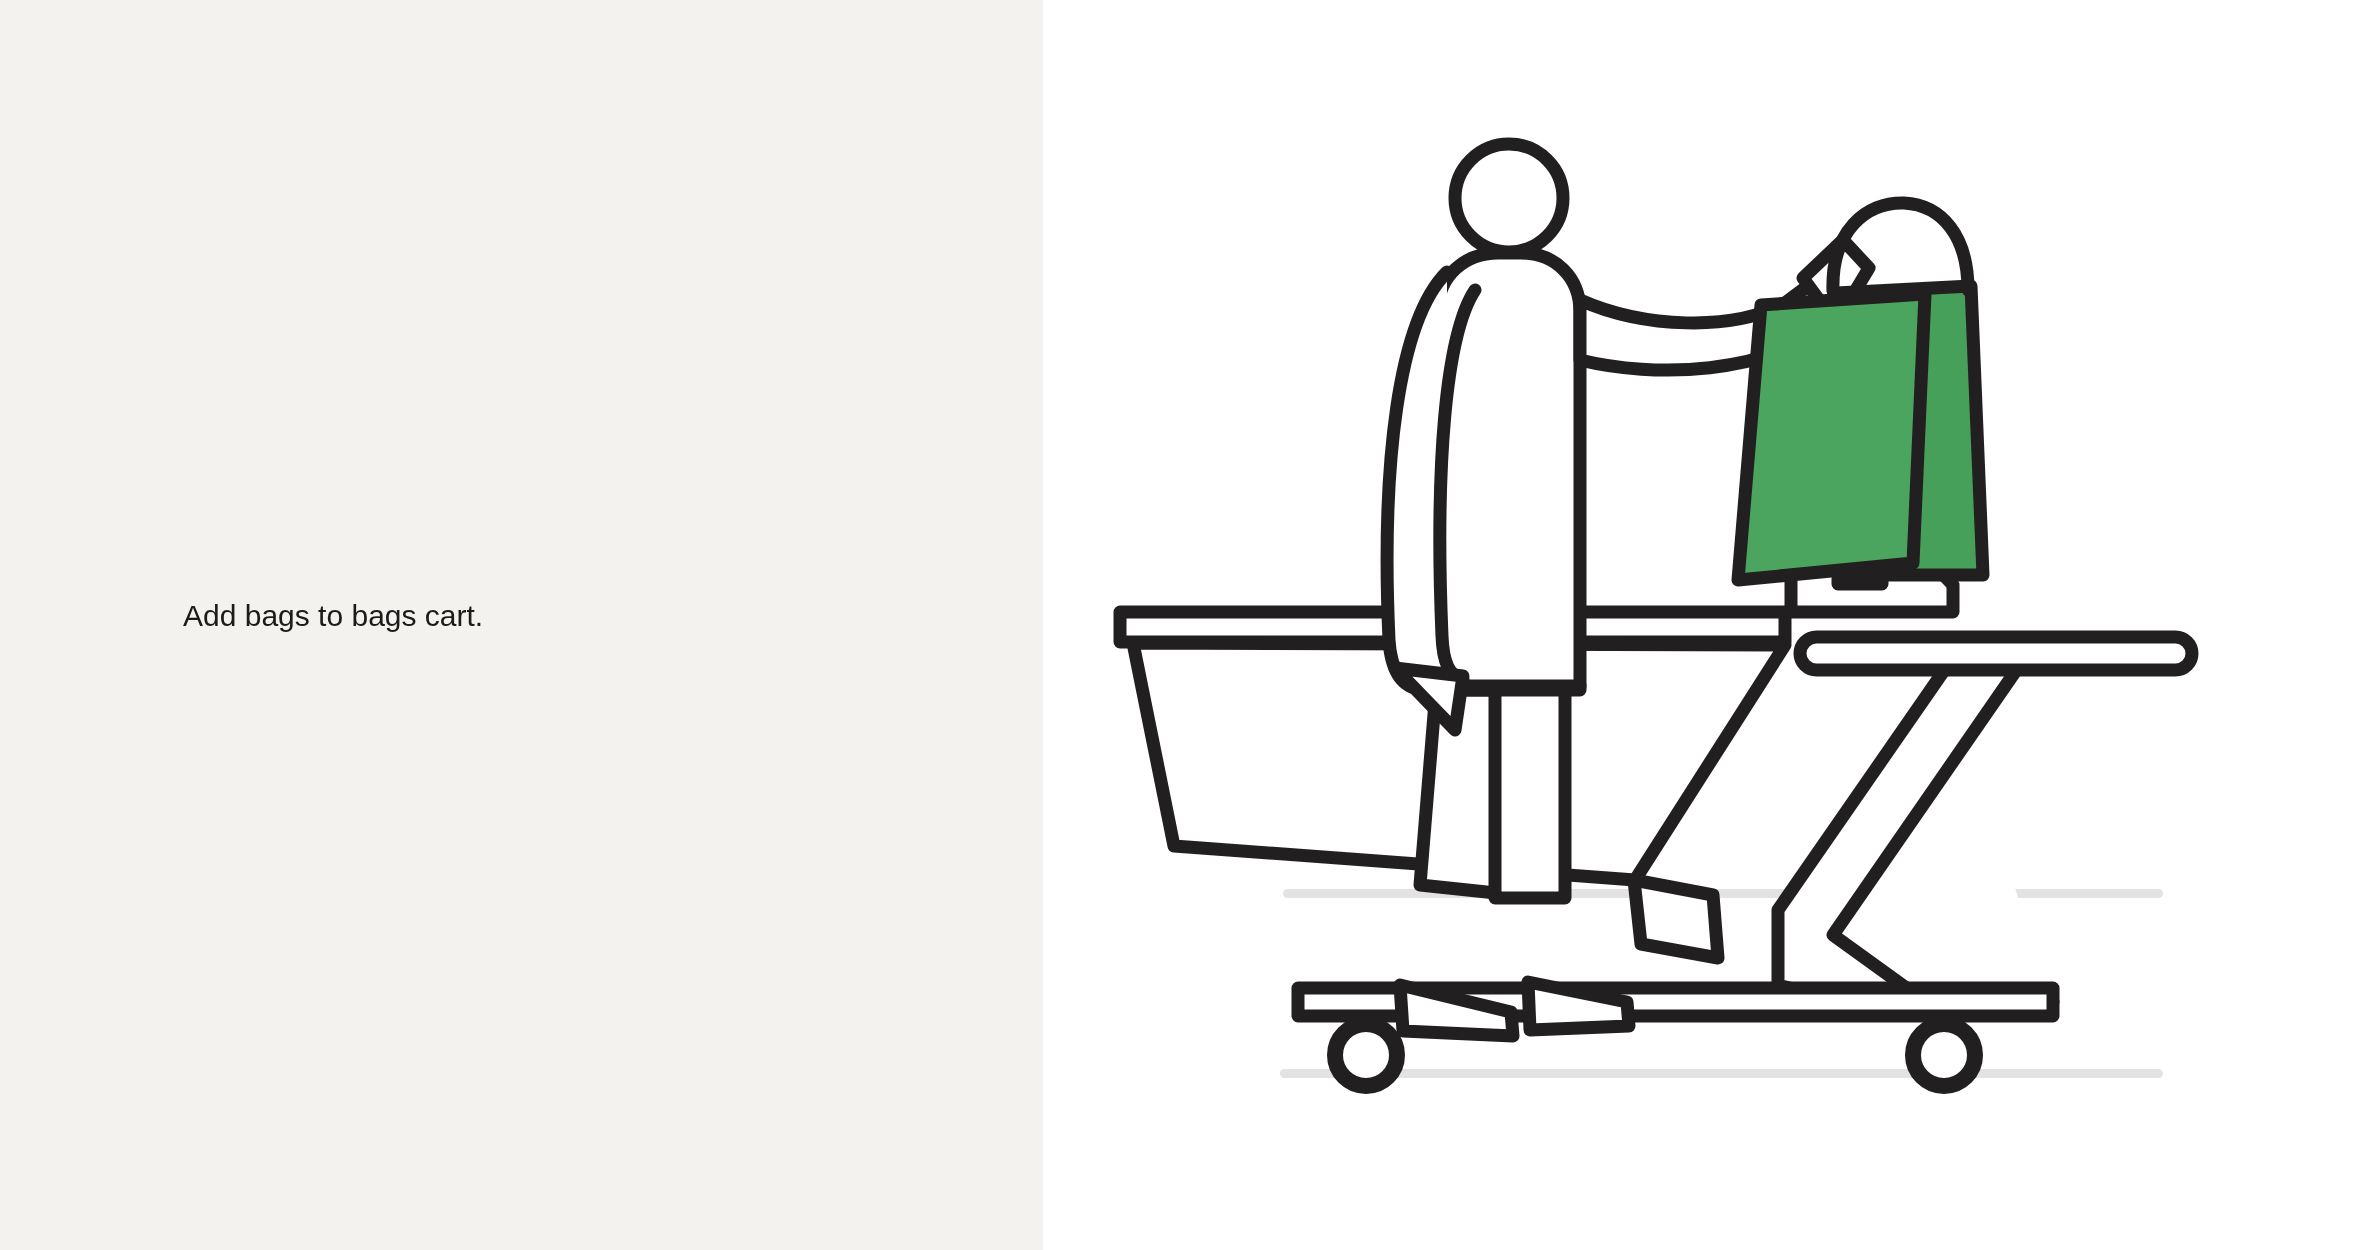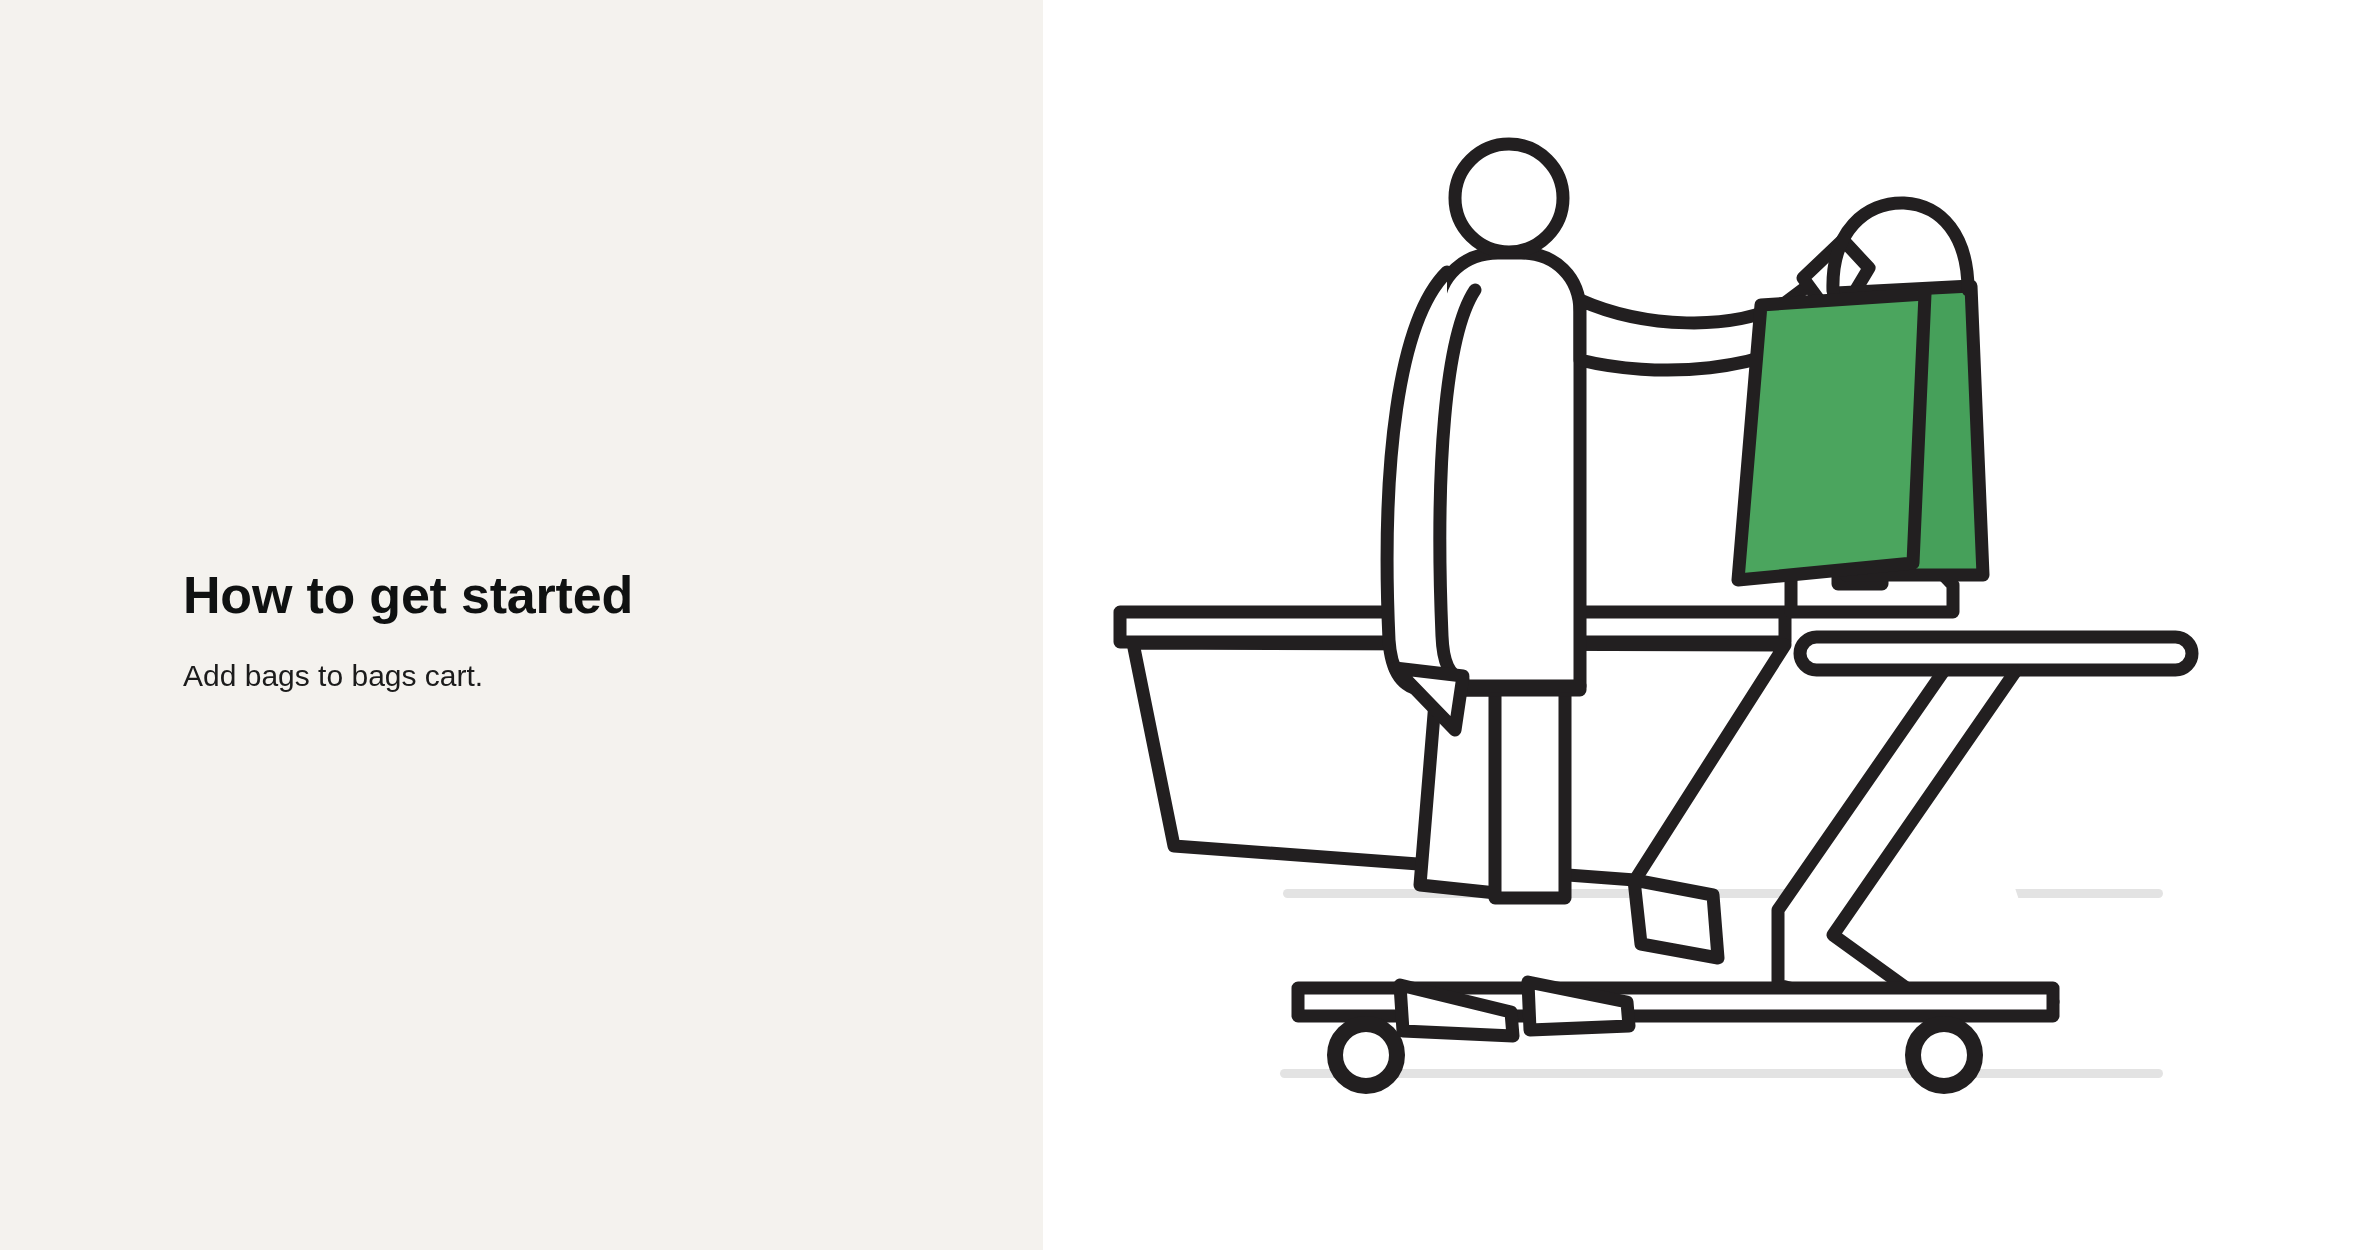--- a/index.html
+++ b/index.html
@@ -74,21 +74,20 @@
     display: block;
   }
 </style>
 </head>
 <body>
 
 <div class="screen">
 
   <section class="left-panel">
     <div class="text-block">
-      <h1 class="panel-heading">How to get started</h1>
       <p class="panel-subtext">Add bags to bags cart.</p>
     </div>
   </section>
 
   <section class="right-panel">
 
     <svg class="illustration" viewBox="0 0 1337 1250" xmlns="http://www.w3.org/2000/svg">
 
       <g>
         <rect x="240" y="889" width="880" height="9" rx="4.5" fill="#e3e3e3"></rect>

